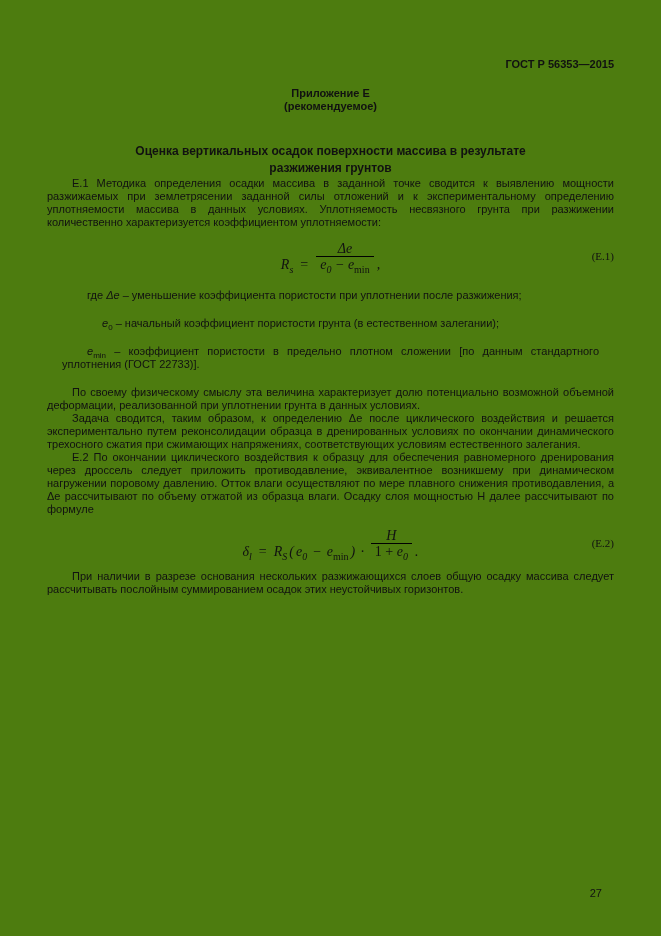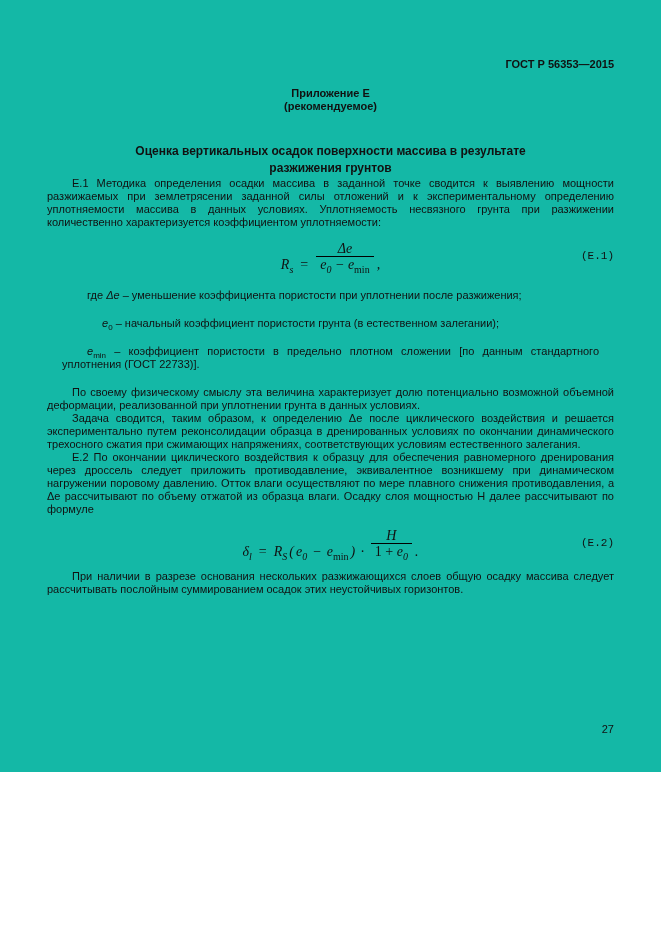--- a/index.html
+++ b/index.html
@@ -1,21 +1,21 @@
 <!DOCTYPE html>
 <html><head>
 <meta charset="utf-8">
 <style>
   * { box-sizing: border-box; }
   html, body { margin: 0; padding: 0; background: #ffffff; }
   .page {
     width: 661px;
-    height: 772px;
+    height: 936px;
     position: relative;
-    background: #14b8a6;
+    background: #4d7c0f;
     font-family: "Liberation Sans", "DejaVu Sans", sans-serif;
     font-size: 11px;
     line-height: 13px;
     color: #111111;
     padding: 58px 47px 0 47px;
     overflow: hidden;
   }
   .doc-number {
     text-align: right;
     font-weight: 700;
@@ -72,27 +72,27 @@
   .frac .num { padding: 0 4px 1px 4px; }
   .frac .den { border-top: 1px solid #000; padding: 1px 4px 0 4px; }
   sub { font-size: 8px; line-height: 0; }
   .formula sub { font-size: 10px; font-style: italic; }
   .formula sub.roman { font-style: normal; }
   .eq-number {
     position: absolute;
     right: 0;
     top: 50%;
     transform: translateY(-50%);
-    font-family: Liberation Mono, monospace;
+    font-family: Liberation Serif, serif;
     font-size: 11px;
     font-style: normal;
   }
   .page-number {
     position: absolute;
-    right: 47px;
+    right: 59px;
     bottom: 36px;
     font-size: 11px;
   }
 </style>
 </head>
 <body>
 
 <div class="page">
 
   <div class="doc-number">ГОСТ Р 56353—2015</div>

